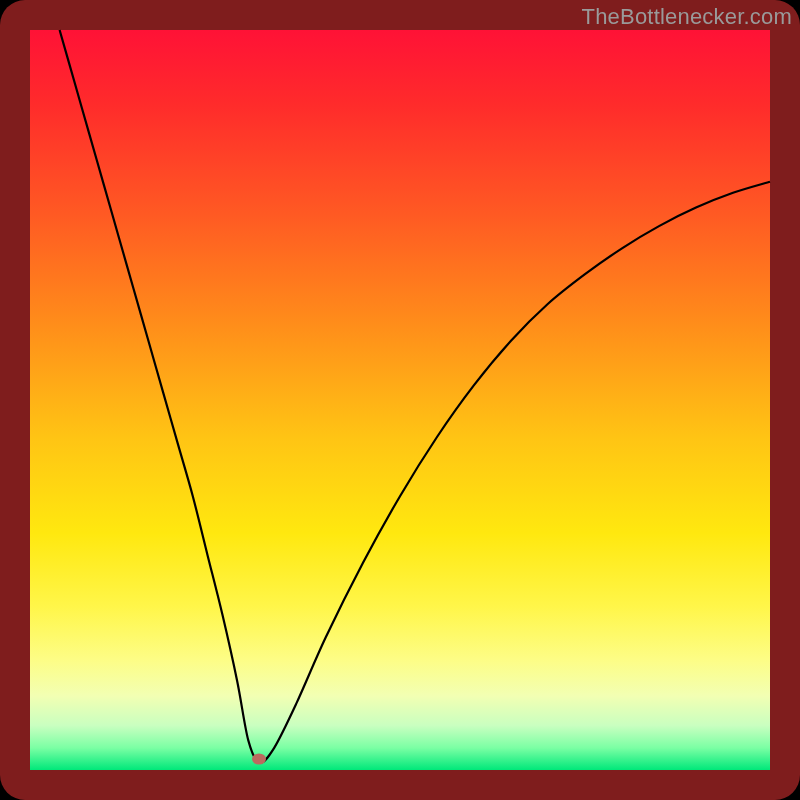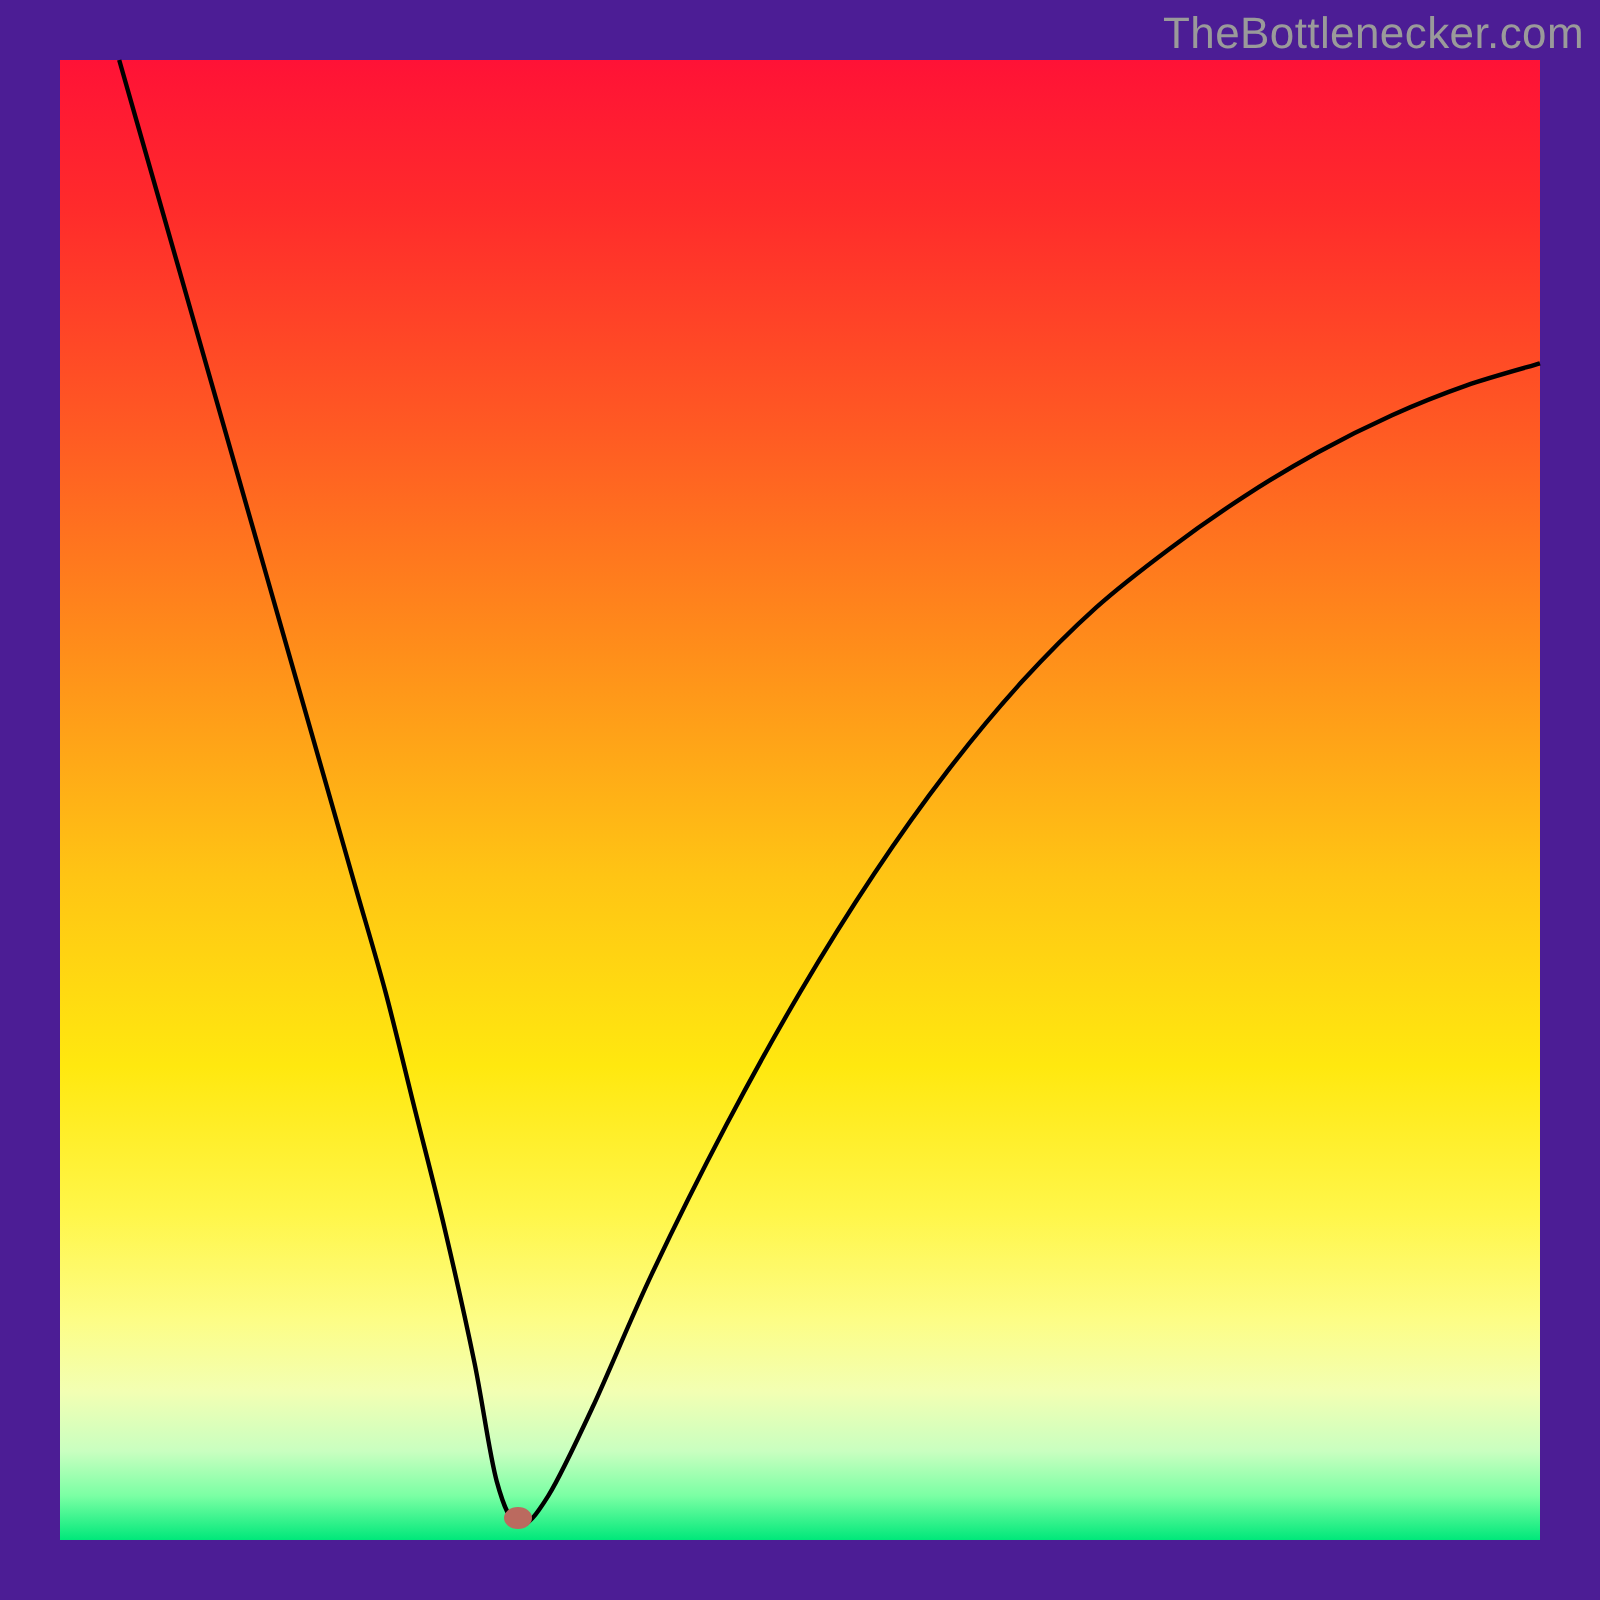--- a/index.html
+++ b/index.html
@@ -8,21 +8,22 @@
     width: 800px;
     height: 800px;
     background: #000;
     font-family: Arial, Helvetica, sans-serif;
     overflow: hidden;
   }
   .frame {
     position: relative;
     width: 800px;
     height: 800px;
-    background: #4c1d95;
+    background: #7f1d1d;
+    border-radius: 25px;
   }
   .plot {
     position: absolute;
     left: 30px;
     top: 30px;
     width: 740px;
     height: 740px;
     background: linear-gradient(to bottom,
       #ff1236 0%,
       #ff2b2b 10%,

